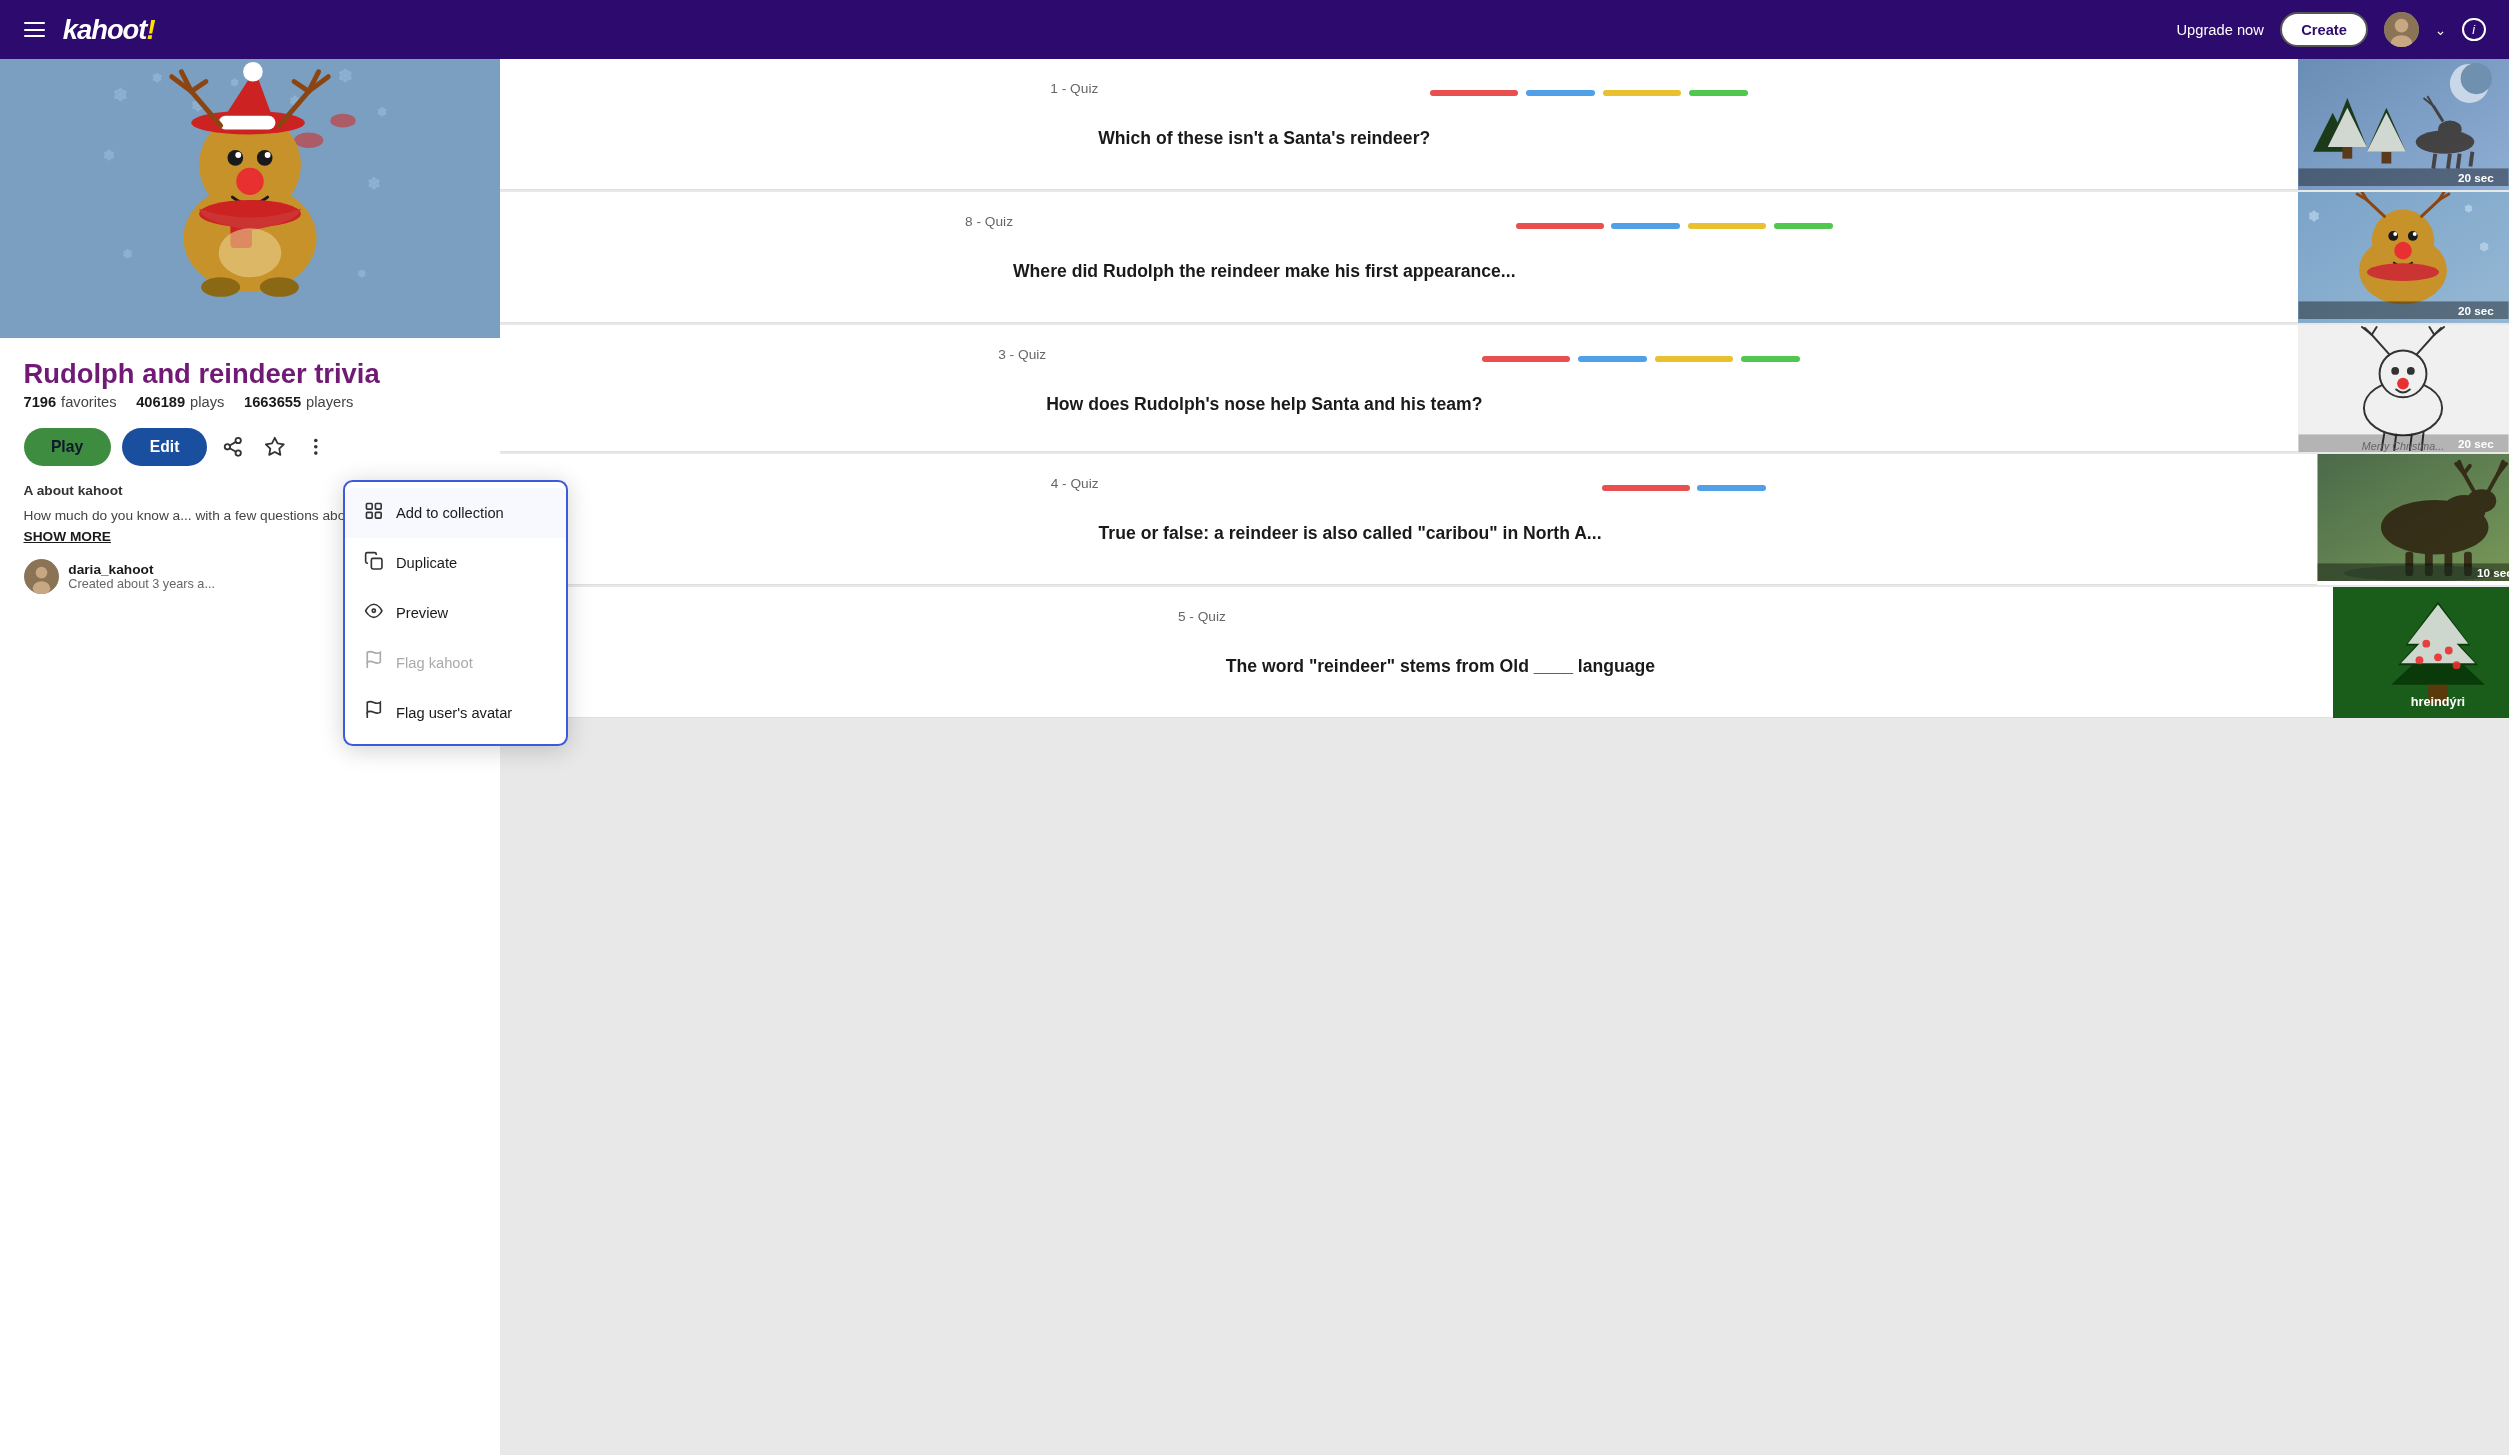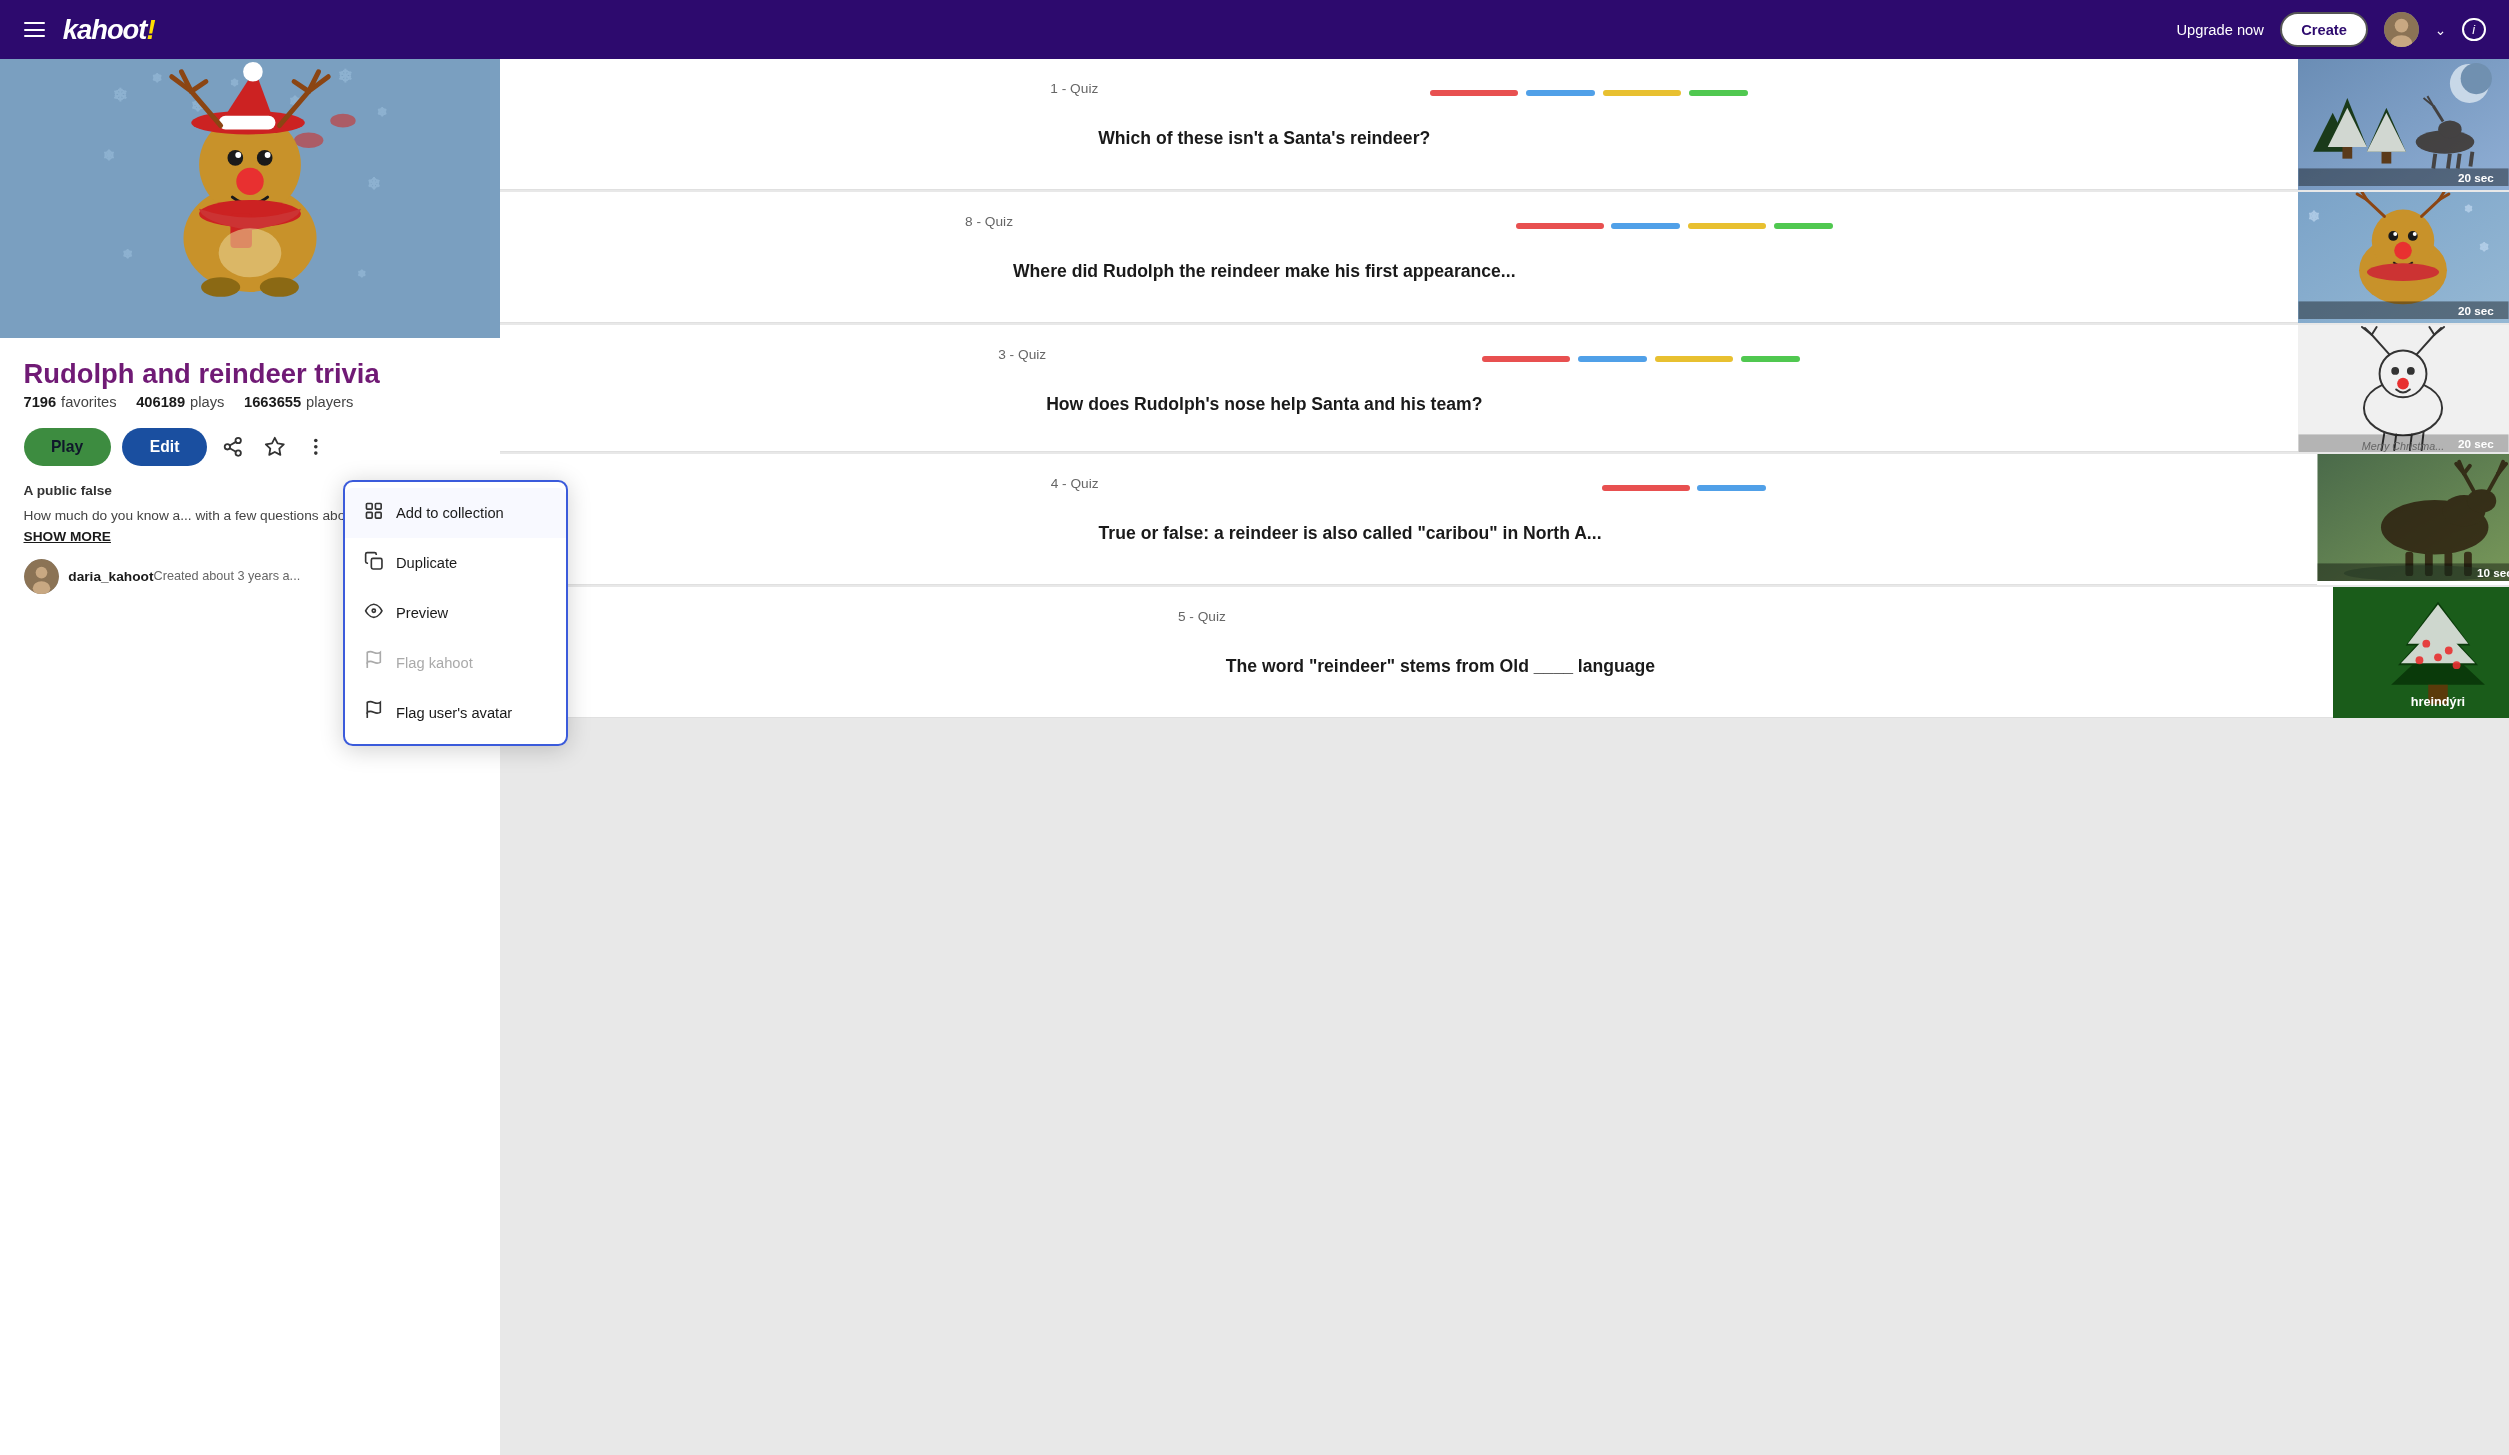--- a/index.html
+++ b/index.html
@@ -262,21 +262,21 @@
       height: 35px;
       border-radius: 50%;
       background: #c0c0c0;
       display: flex;
       align-items: center;
       justify-content: center;
       overflow: hidden;
     }
     .author-info {
       display: flex;
-      flex-direction: row;
+      flex-direction: column;
     }
     .author-name {
       font-weight: 700;
       font-size: 13.7px;
       color: #1a1a1a;
     }
     .author-meta {
       font-size: 12.7px;
       color: #666;
     }
@@ -489,21 +489,21 @@
         </button>
         <button class="icon-btn">
           <svg width="21.6" height="21.6" viewBox="0 0 24 24" fill="#333">
             <circle cx="12" cy="5" r="2"></circle>
               <circle cx="12" cy="12" r="2"></circle>
               <circle cx="12" cy="19" r="2"></circle>
           </svg>
         </button>
       </div>
 
-      <p class="public-label">A public false</p>
+      <p class="public-label">A about kahoot</p>
       <p class="description">
         <span>How much do you know a... with a few questions abo... more about hi...</span>
         <span class="show-more">SHOW MORE</span>
       </p>
 
       <div class="author-row">
         <div class="author-avatar">
           <svg viewBox="0 0 36 36" width="35" height="35" xmlns="http://www.w3.org/2000/svg">
             <circle cx="18" cy="18" r="18" fill="#8B7355"></circle>
             <circle cx="18" cy="14" r="6" fill="#c8a882"></circle>

